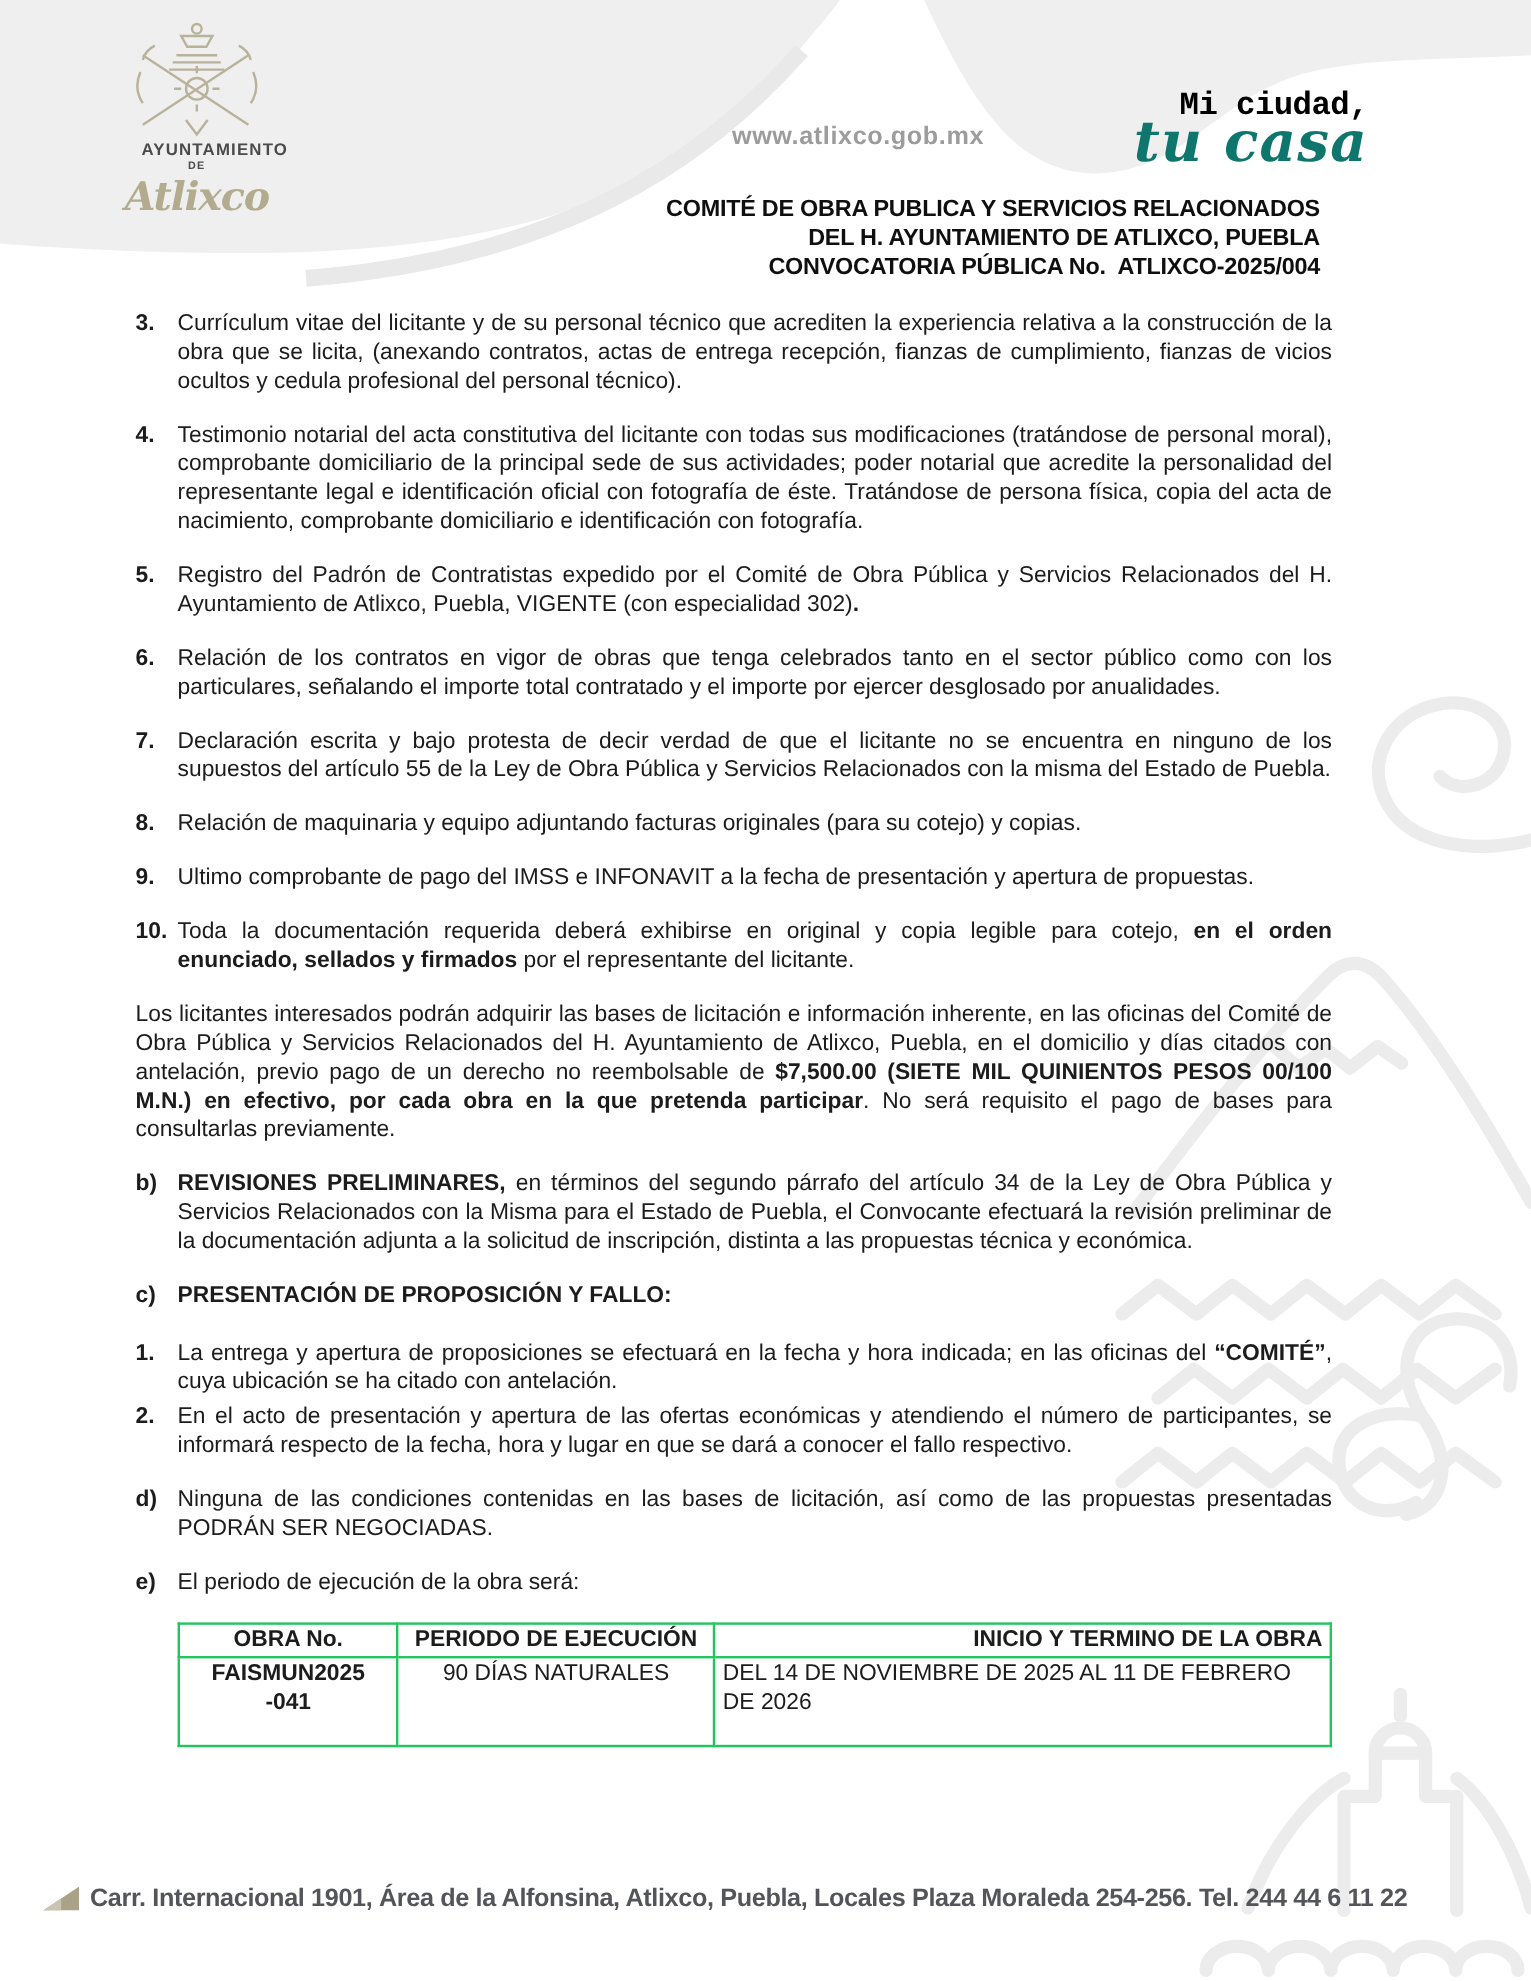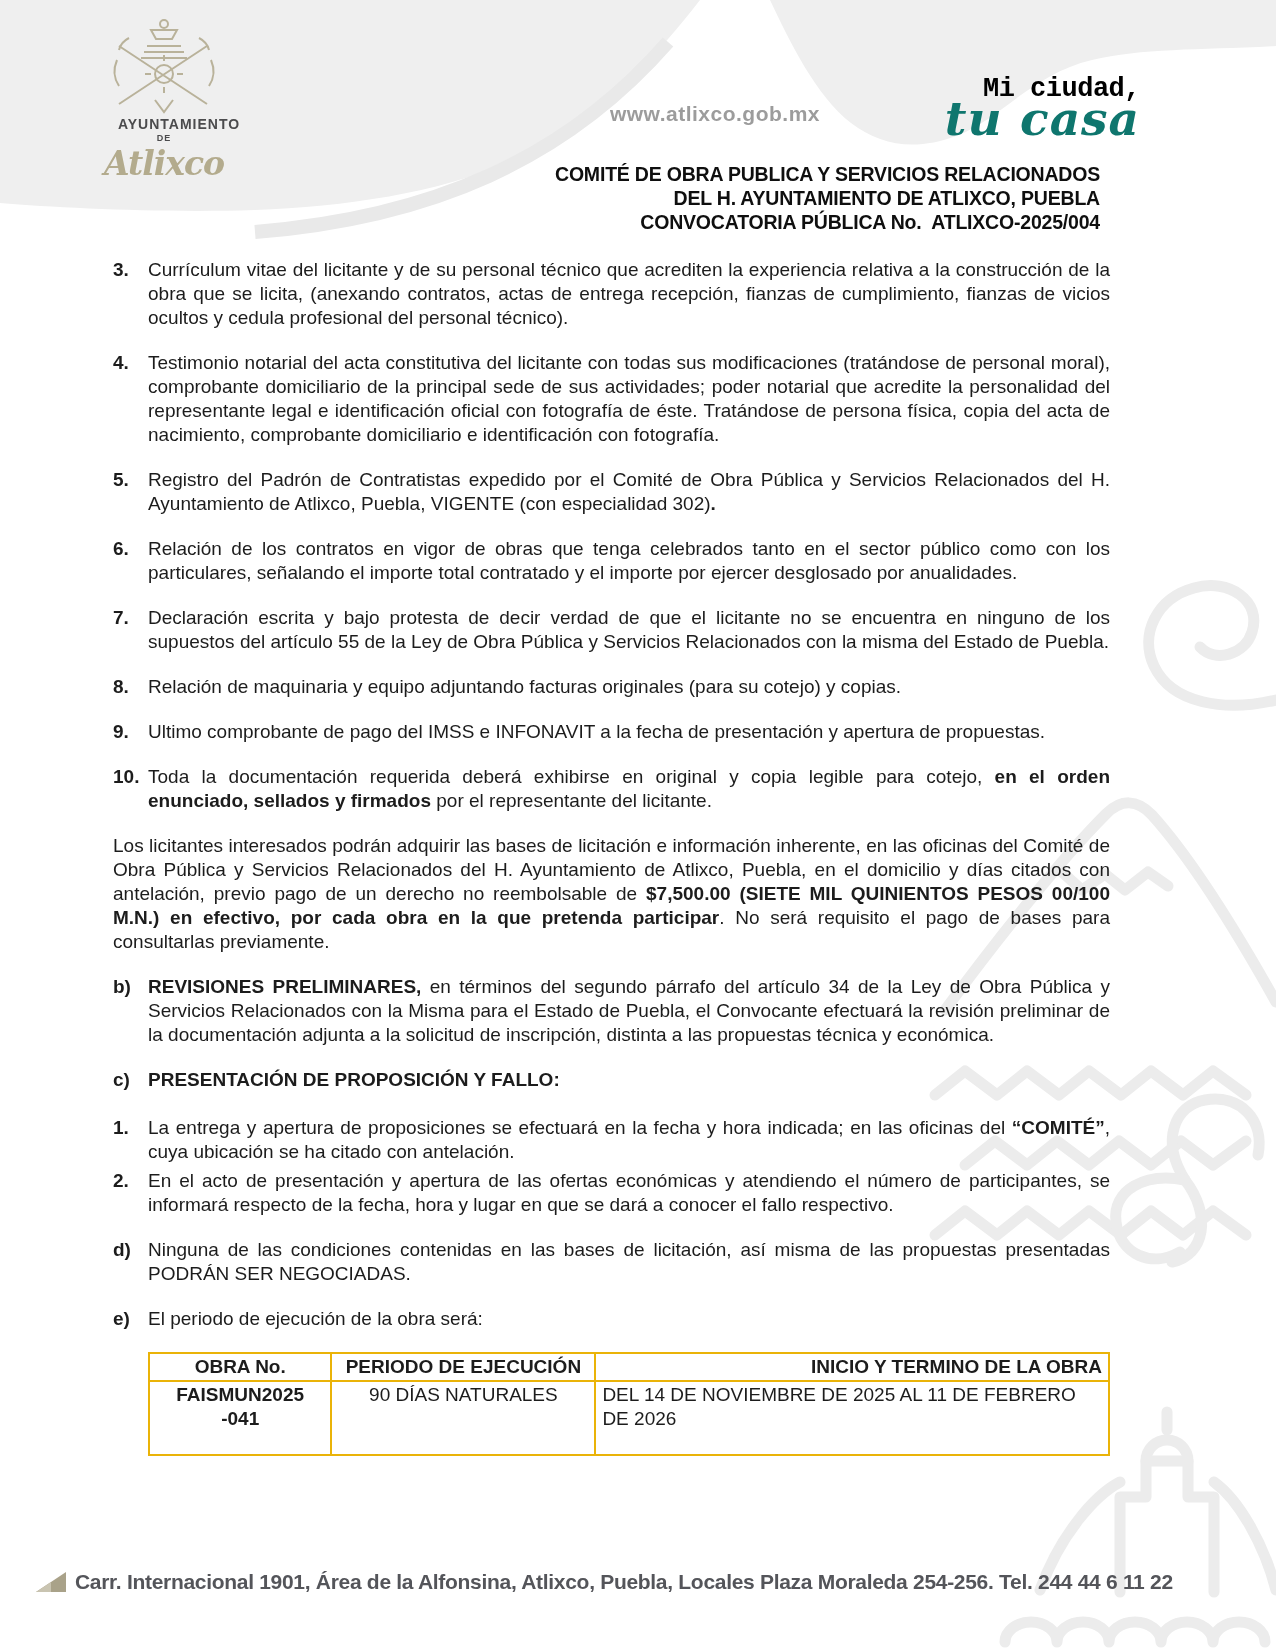--- a/index.html
+++ b/index.html
@@ -35,21 +35,21 @@
   .row.tight{margin-bottom:5px;}
   .marker{flex:0 0 35px;font-weight:bold;}
   .txt{flex:1;text-align:justify;}
   .b{font-weight:bold;}
   .para{margin-bottom:21px;text-align:justify;}
   .heading-row{margin-bottom:24px;}
 
   
   table.obra{border-collapse:collapse;margin-left:35px;width:calc(100% - 35px);
     margin-top:6px;font-size:19px;line-height:24px;}
-  table.obra td,table.obra th{border:2px solid #eab308;padding:1px 6px;vertical-align:top;}
+  table.obra td,table.obra th{border:2px solid #22c55e;padding:1px 6px;vertical-align:top;}
   table.obra th{font-weight:bold;text-align:center;}
   table.obra th.reg{font-weight:bold;text-align:right;}
   td.c{text-align:center;}
   td.bold{font-weight:bold;}
   tr.body-row td{height:70px;}
 
   
   .footer{position:absolute;left:36px;top:1570px;z-index:1;display:flex;align-items:center;gap:9px;}
   .footer-text{font-size:21px;font-weight:bold;color:#54555a;letter-spacing:-.3px;}
 </style>
@@ -176,21 +176,21 @@
       <span class="txt"><span>La entrega y apertura de proposiciones se efectuará en la fecha y hora indicada; en las oficinas del </span><span class="b">“COMITÉ”</span><span>, cuya ubicación se ha citado con antelación.</span></span>
     </div>
 
     <div class="row">
       <span class="marker">2.</span>
       <span class="txt">En el acto de presentación y apertura de las ofertas económicas y atendiendo el número de participantes, se informará respecto de la fecha, hora y lugar en que se dará a conocer el fallo respectivo.</span>
     </div>
 
     <div class="row">
       <span class="marker">d)</span>
-      <span class="txt">Ninguna de las condiciones contenidas en las bases de licitación, así misma de las propuestas presentadas PODRÁN SER NEGOCIADAS.</span>
+      <span class="txt">Ninguna de las condiciones contenidas en las bases de licitación, así como de las propuestas presentadas PODRÁN SER NEGOCIADAS.</span>
     </div>
 
     <div class="row">
       <span class="marker">e)</span>
       <span class="txt">El periodo de ejecución de la obra será:</span>
     </div>
 
     <table class="obra">
       <tbody>
           <tr>

